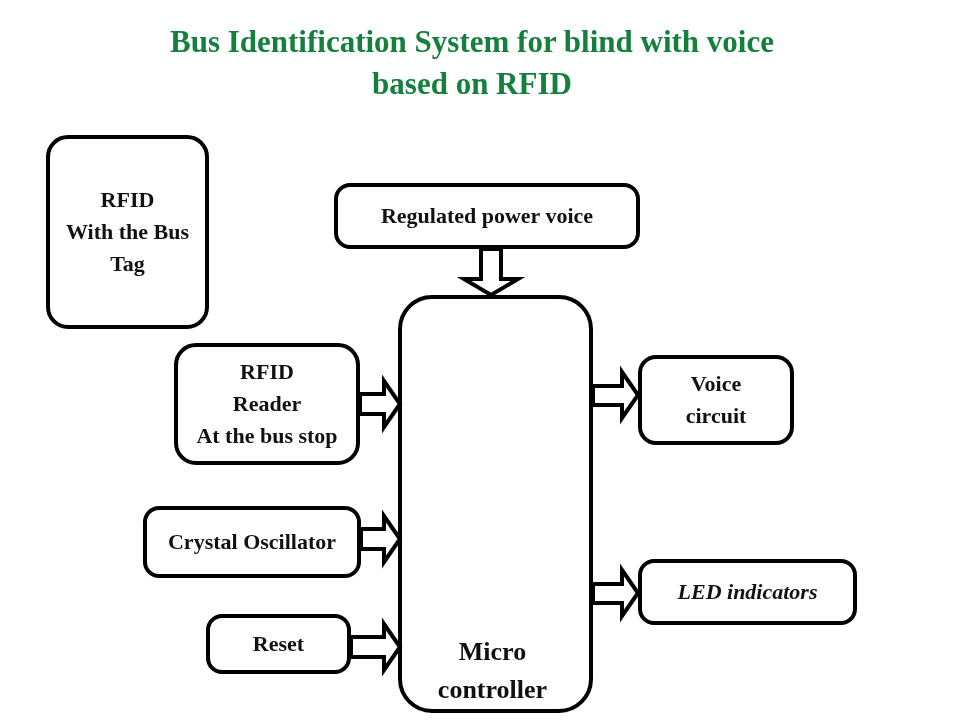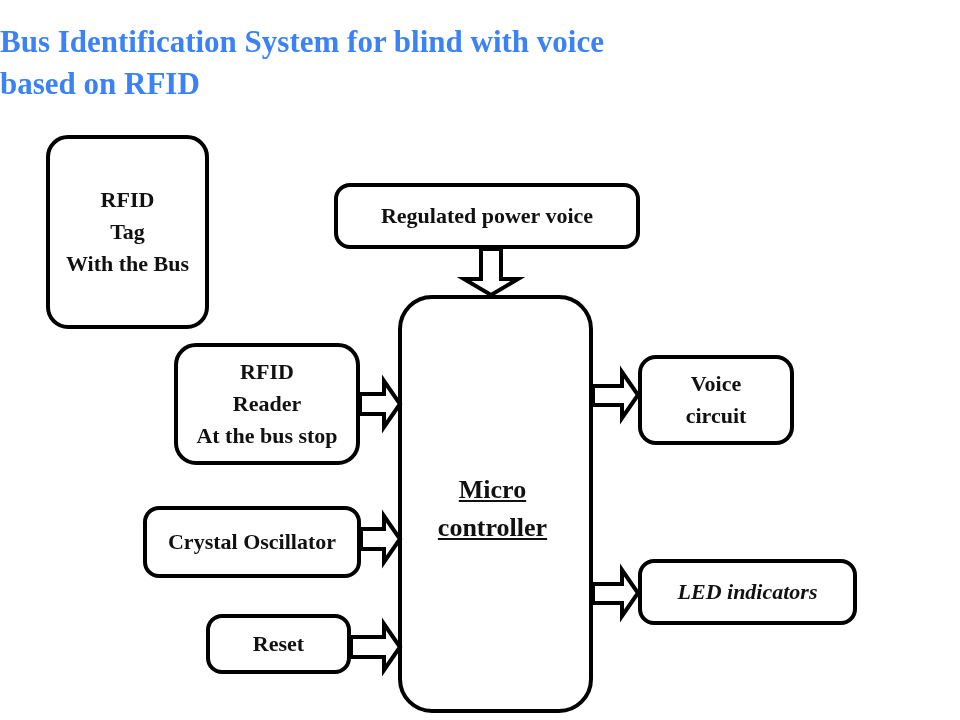--- a/index.html
+++ b/index.html
@@ -1,37 +1,37 @@
 <!DOCTYPE html>
 <html><head>
 <meta charset="utf-8">
 <style>
   html, body { margin: 0; padding: 0; background: #ffffff; }
   body { width: 960px; height: 720px; position: relative; overflow: hidden;
          font-family: "Liberation Serif", "DejaVu Serif", serif; color: #111; }
-  .title { position: absolute; left: 0; width: 944px; 
-           font-weight: bold; font-size: 31px; line-height: 40px; color: #3b82f6; }
+  .title { position: absolute; left: 0; width: 944px; text-align: center;
+           font-weight: bold; font-size: 31px; line-height: 40px; color: #15803d; }
   .box { position: absolute; border: 4px solid #000; border-radius: 22px;
          background: #fff; box-sizing: border-box; display: flex;
          align-items: center; justify-content: center; text-align: center;
          font-weight: bold; font-size: 22px; line-height: 32px; color: #111; }
   .box span { display: block; }
   svg.arrows { position: absolute; left: 0; top: 0; }
 </style>
 </head>
 <body>
 
 <div class="title" style="top:22px;">Bus Identification System for blind with voice</div>
 <div class="title" style="top:64px;">based on RFID</div>
 
 <div class="box" style="left:46px; top:135px; width:163px; height:194px;">
   <div>
     <span>RFID</span>
+    <span>With the Bus</span>
     <span>Tag</span>
-    <span>With the Bus</span>
   </div>
 </div>
 
 <div class="box" style="left:334px; top:183px; width:306px; height:66px; border-radius:16px;">
   <span>Regulated power voice</span>
 </div>
 
 <div class="box" style="left:174px; top:343px; width:186px; height:122px;">
   <div>
     <span>RFID</span>
@@ -41,21 +41,21 @@
 </div>
 
 <div class="box" style="left:143px; top:506px; width:218px; height:72px; border-radius:16px;">
   <span>Crystal Oscillator</span>
 </div>
 
 <div class="box" style="left:206px; top:614px; width:145px; height:60px; border-radius:16px;">
   <span>Reset</span>
 </div>
 
-<div class="box" style="left:398px; top:295px; width:195px; height:418px; border-radius:34px; align-items:flex-start;text-decoration:underline;">
+<div class="box" style="left:398px; top:295px; width:195px; height:418px; border-radius:34px; align-items:flex-end;">
   <div style="margin-top:172px; font-size:26px; line-height:38px; margin-right:6px;">
     <span>Micro</span>
     <span>controller</span>
   </div>
 </div>
 
 <div class="box" style="left:638px; top:355px; width:156px; height:90px; border-radius:18px;">
   <div>
     <span>Voice</span>
     <span>circuit</span>

